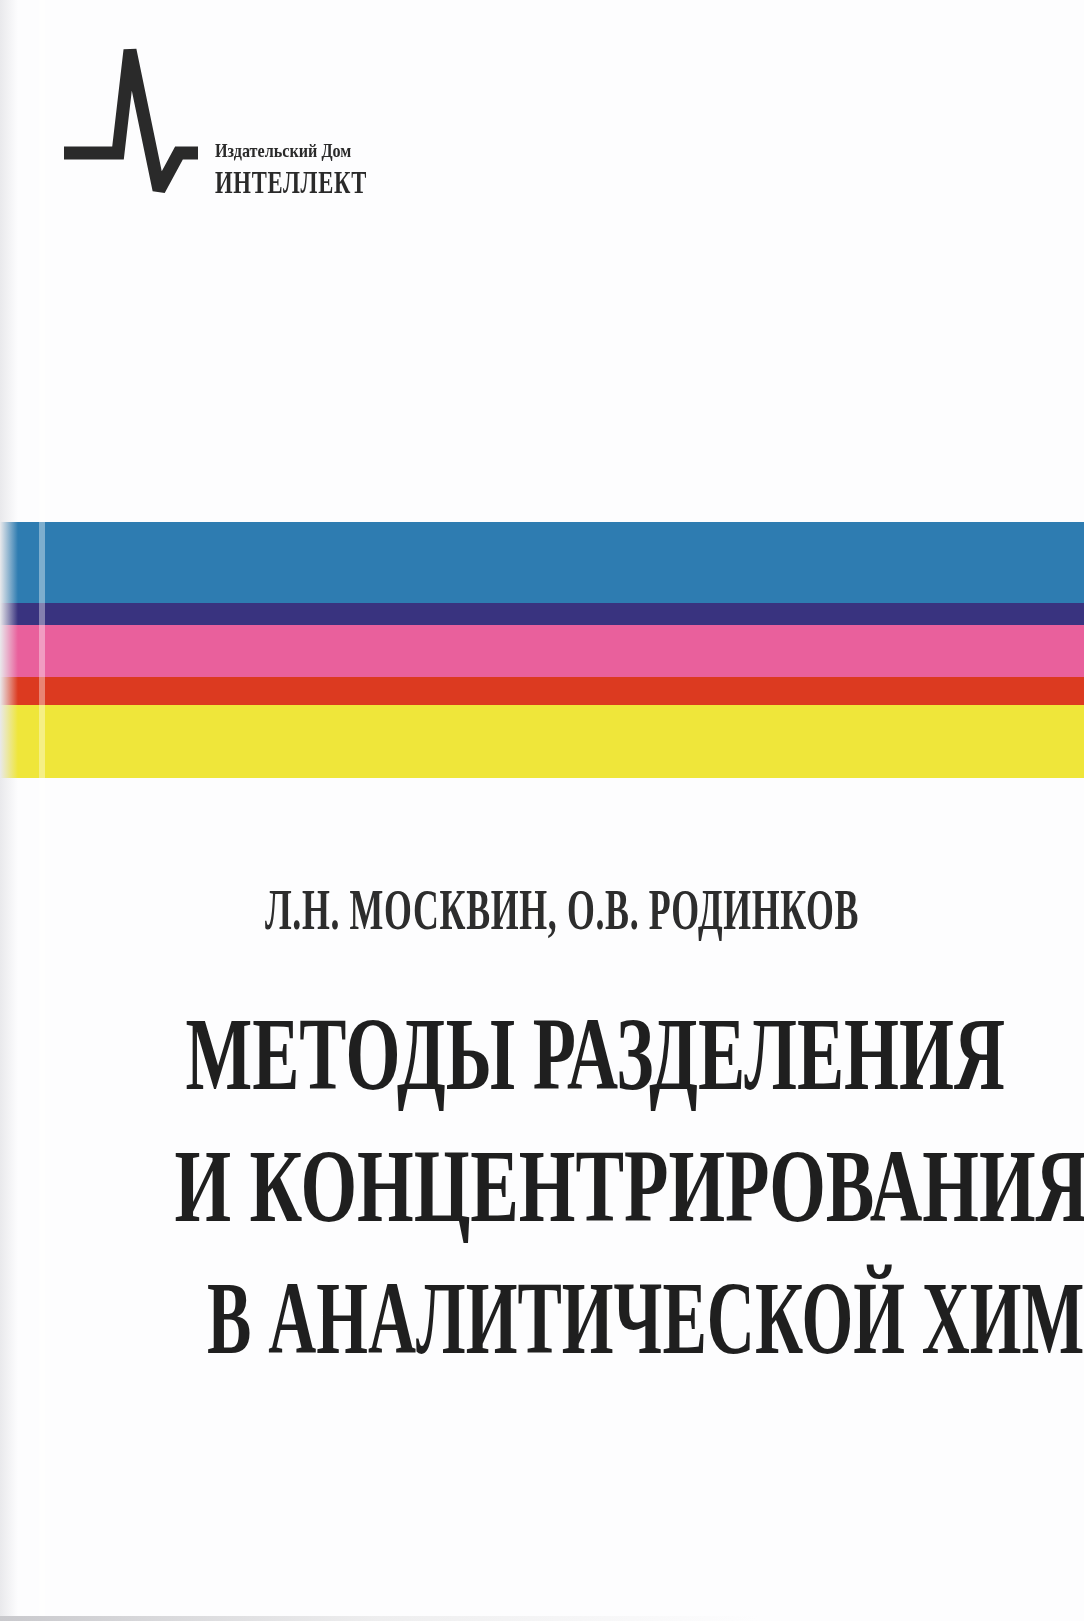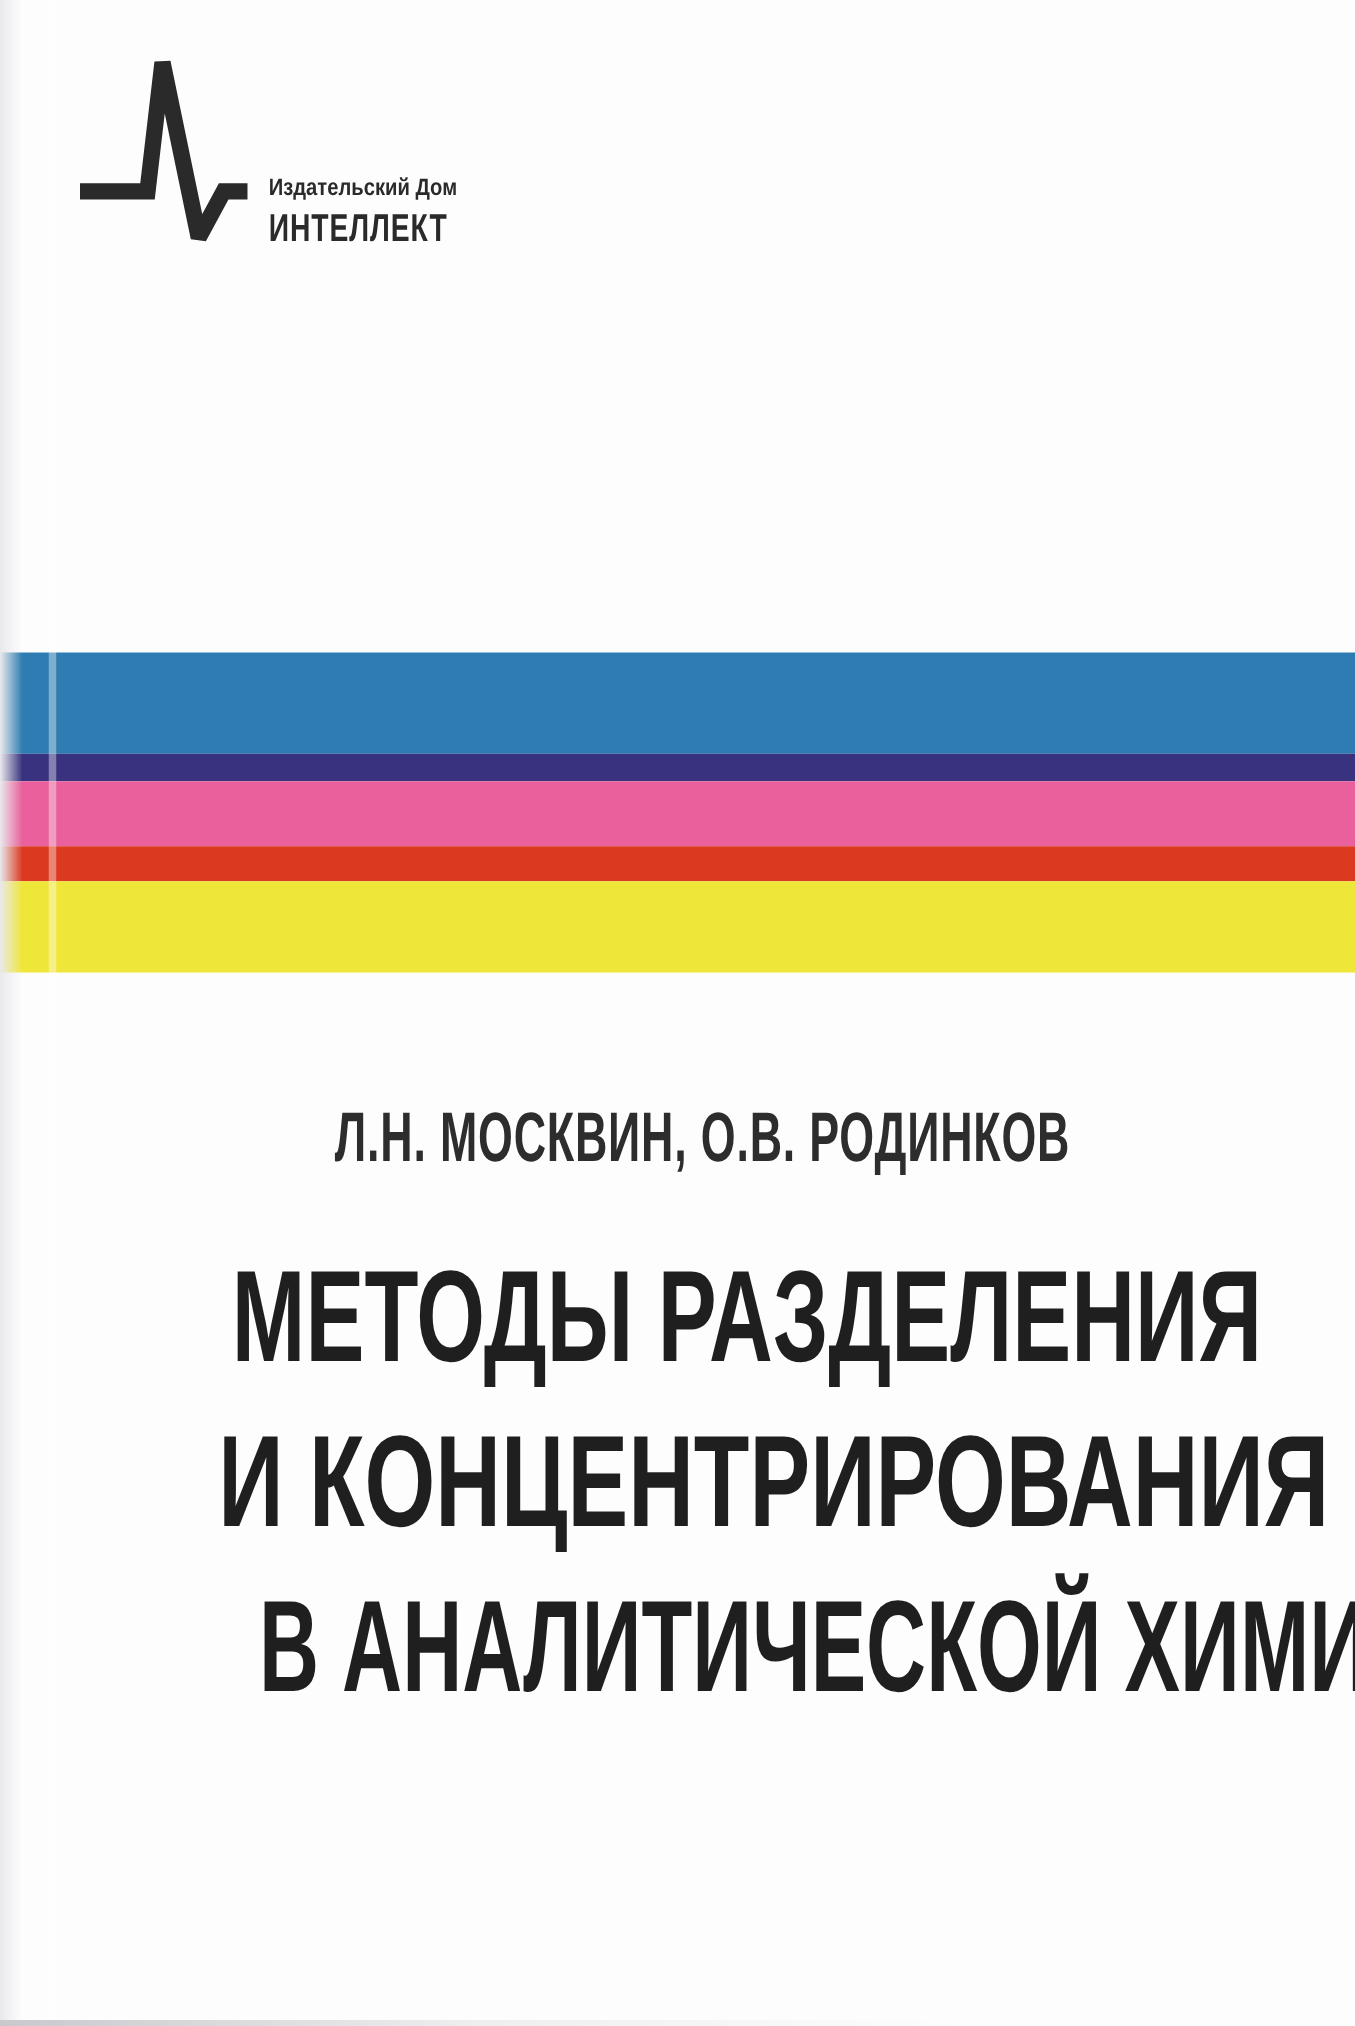--- a/index.html
+++ b/index.html
@@ -6,21 +6,21 @@
     margin: 0;
     padding: 0;
     background: #ffffff;
   }
   .page {
     position: relative;
     width: 1084px;
     height: 1621px;
     background: #fdfdfe;
     overflow: hidden;
-    font-family: Liberation Sans, sans-serif;
+    font-family: Liberation Serif, serif;
   }
 
   
   .edge-left {
     position: absolute;
     left: 0; top: 0;
     width: 18px; height: 100%;
     background: linear-gradient(to right, #e9e9ec, rgba(255,255,255,0));
     pointer-events: none;
   }

